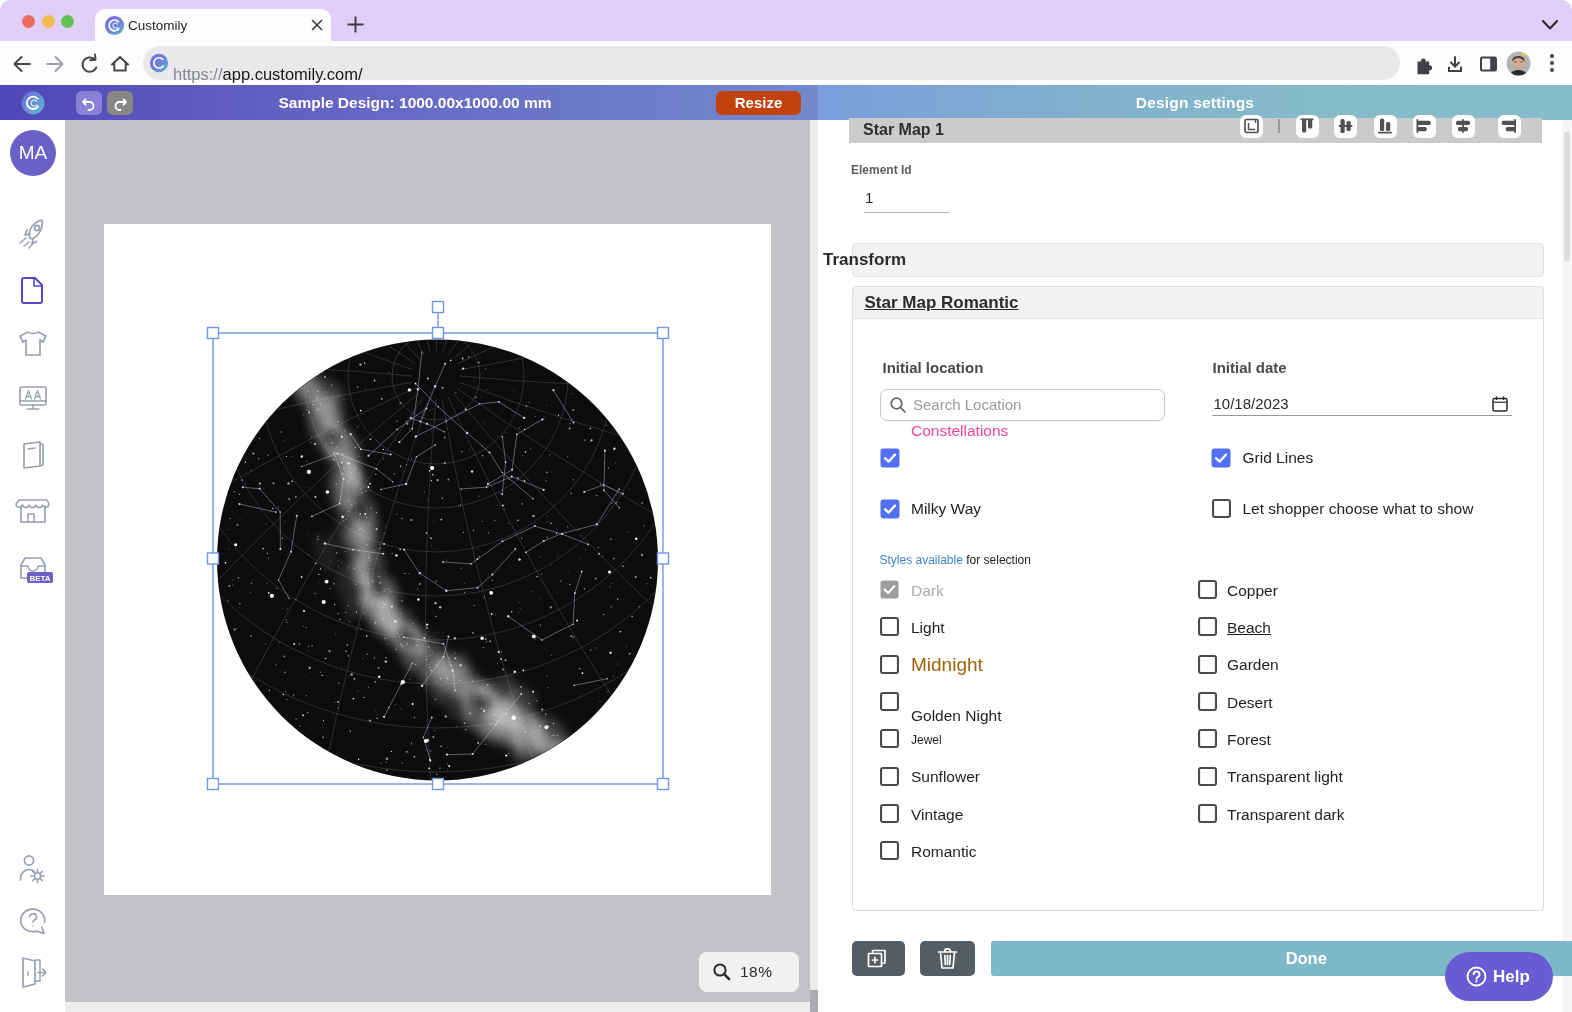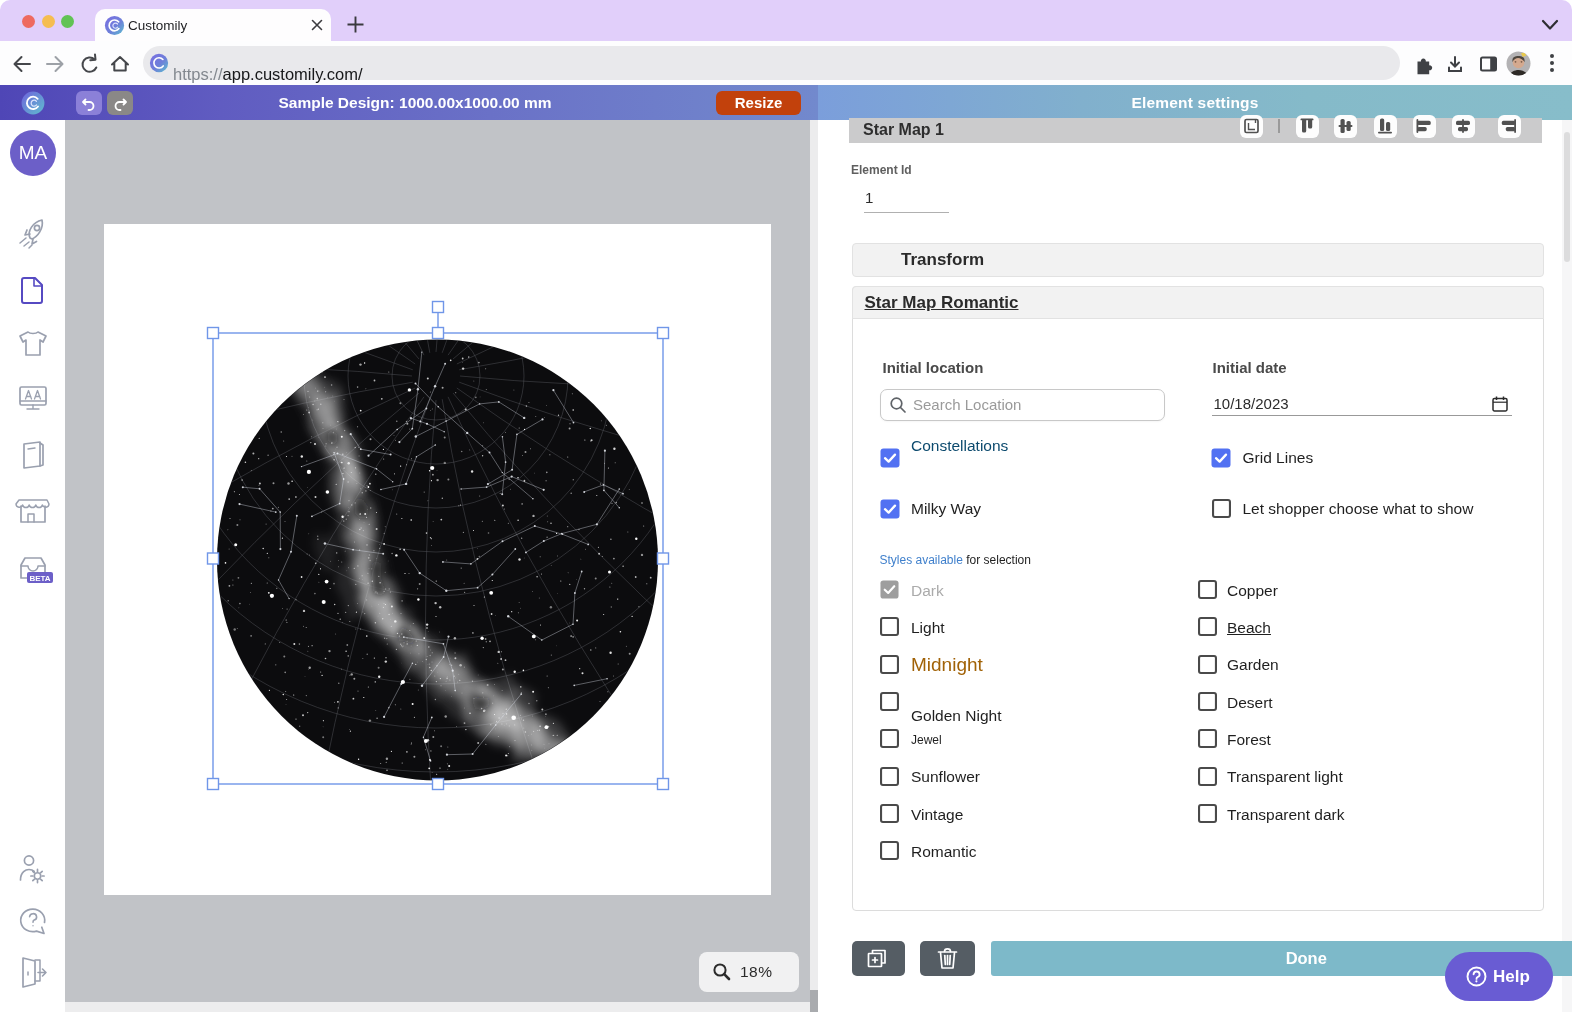--- a/index.html
+++ b/index.html
@@ -100,21 +100,21 @@
 <div class="abs" style="left:76px;top:91px;width:26px;height:24px;background:#8b80d8;border-radius:6px;"></div>
 <div class="abs" style="left:107px;top:91px;width:26px;height:24px;background:#8a8887;border-radius:6px;"></div>
 <svg class="abs" style="left:76px;top:91px" width="57" height="24" viewBox="0 0 57 24">
 <g fill="none" stroke="#fff" stroke-width="1.8" stroke-linecap="round" stroke-linejoin="round">
 <path d="M9.5 8.5 L7 11 L9.5 13.5 M7.3 11 h6.2 a4 4 0 0 1 0 8 h-1"></path>
 <path d="M47.5 8.5 L50 11 L47.5 13.5 M49.7 11 h-6.2 a4 4 0 0 0 0 8 h1"></path>
 </g>
   </svg>
 <div class="abs" style="left:100px;top:94px;width:630px;height:18px;color:#fff;font-weight:bold;font-size:15.5px;text-align:center;line-height:18px;">Sample Design: 1000.00x1000.00 mm</div>
 <div class="abs" style="left:716px;top:91px;width:85px;height:24px;background:#c2410c;border-radius:6px;color:#fff;font-weight:bold;font-size:15px;text-align:center;line-height:24px;">Resize</div>
-<div class="abs" style="left:940px;top:94px;width:510px;height:18px;color:#fff;font-weight:bold;font-size:15.5px;text-align:center;line-height:18px;letter-spacing:0.2px;">Element settings</div>
+<div class="abs" style="left:940px;top:94px;width:510px;height:18px;color:#fff;font-weight:bold;font-size:15.5px;text-align:center;line-height:18px;letter-spacing:0.2px;">Design settings</div>
 <div class="abs" style="left:0px;top:120px;width:65px;height:892px;background:#fff;"></div>
 <div class="abs" style="left:10px;top:130px;width:46px;height:46px;background:#6c5fc8;border-radius:50%;color:#fff;font-size:19px;text-align:center;line-height:46px;">MA</div>
 <svg class="abs" style="left:0px;top:120px" width="65" height="892" viewBox="0 0 65 892">
 <g fill="none" stroke="#9aa0af" stroke-width="1.7" stroke-linecap="round" stroke-linejoin="round">
 
 <g transform="translate(33,113)">
  <path d="M-3 5 C-6 -2 0 -11 9 -13 C11 -4 4 4 -1 6 Z"></path>
  <circle cx="4" cy="-5" r="2.6"></circle>
  <path d="M-3 1 l-5 1 2 -5 M0 6 l-1 5 4.5 -2.5"></path>
  <path d="M-13 10 l6 -5 M-9 13 l5 -4 M-4 15 l3 -3" stroke-width="1.5"></path>
@@ -1295,21 +1295,21 @@
  <rect x="5.7" y="-7" width="1.8" height="14" rx="0.9"></rect>
  <rect x="-6.7" y="-5.2" width="13.5" height="4.2" rx="1.6"></rect>
  <rect x="-2.7" y="1" width="9.5" height="4.2" rx="1.6"></rect>
 </g>
 </g>
   </svg>
 <div class="abs" style="left:851px;top:163px;width:120px;height:14px;font-size:12px;font-weight:bold;color:#5f5f5f;line-height:14px;">Element Id</div>
 <div class="abs" style="left:865px;top:190px;width:60px;height:16px;font-size:15px;color:#2b2b2b;line-height:16px;">1</div>
 <div class="abs" style="left:864px;top:211.5px;width:85px;height:1px;background:#b0b0b0;"></div>
 <div class="abs" style="left:851.5px;top:242.5px;width:692px;height:34px;background:#f2f2f2;border:1px solid #e2e2e2;border-radius:4px;box-sizing:border-box;"></div>
-<div class="abs" style="left:901px;top:250px;width:200px;height:19px;font-size:17px;font-weight:bold;color:#2b2b2b;line-height:19px;">Transform</div>
+<div class="abs" style="left:823px;top:250px;width:200px;height:19px;font-size:17px;font-weight:bold;color:#2b2b2b;line-height:19px;">Transform</div>
 <div class="abs" style="left:851.5px;top:286px;width:692px;height:624.5px;background:#fff;border:1px solid #dcdcdc;border-radius:4px;box-sizing:border-box;"></div>
 <div class="abs" style="left:851.5px;top:286px;width:692px;height:33px;background:#f2f2f2;border:1px solid #e2e2e2;border-radius:4px 4px 0 0;box-sizing:border-box;"></div>
 <div class="abs" style="left:864.5px;top:293px;width:300px;height:19px;font-size:17px;font-weight:bold;color:#2b2b2b;line-height:19px;text-decoration:underline;">Star Map Romantic</div>
 <div class="abs" style="left:882.5px;top:360px;width:200px;height:16px;font-size:15px;font-weight:bold;color:#4a4a4a;line-height:16px;">Initial location</div>
 <div class="abs" style="left:1212.5px;top:360px;width:200px;height:16px;font-size:15px;font-weight:bold;color:#4a4a4a;line-height:16px;">Initial date</div>
 <div class="abs" style="left:880px;top:388.5px;width:284.5px;height:32.5px;background:#fff;border:1px solid #c8c8c8;border-radius:7px;box-sizing:border-box;box-shadow:0 1px 2px rgba(0,0,0,0.04);"></div>
 <svg class="abs" style="left:889px;top:396px" width="18" height="18" viewBox="0 0 18 18">
 <circle cx="7.5" cy="7.5" r="5.3" fill="none" stroke="#5f6368" stroke-width="1.7"></circle>
 <line x1="11.5" y1="11.5" x2="16" y2="16" stroke="#5f6368" stroke-width="1.7" stroke-linecap="round"></line>
   </svg>
@@ -1319,21 +1319,21 @@
 <rect x="1" y="2.5" width="14" height="12.5" rx="1.4" fill="none" stroke="#2b2b2b" stroke-width="1.5"></rect>
 <line x1="4.5" y1="0.5" x2="4.5" y2="4" stroke="#2b2b2b" stroke-width="1.5"></line>
 <line x1="11.5" y1="0.5" x2="11.5" y2="4" stroke="#2b2b2b" stroke-width="1.5"></line>
 <line x1="1" y1="6.2" x2="15" y2="6.2" stroke="#2b2b2b" stroke-width="1.2"></line>
   </svg>
 <div class="abs" style="left:1211.5px;top:415px;width:300px;height:1px;background:#999;"></div>
 <svg class="abs" style="left:879.5px;top:447.5px" width="20" height="20" viewBox="0 0 20 20">
 <rect x="0.5" y="0.5" width="19" height="19" rx="3" fill="#5271f2"></rect>
 <path d="M5 10.2 L8.6 13.6 L15 6.6" fill="none" stroke="#fff" stroke-width="2.3" stroke-linecap="round" stroke-linejoin="round"></path>
   </svg>
-<div class="abs" style="left:911px;top:437px;width:330px;height:18px;font-size:15.5px;color:#0c4a6e;line-height:18px;">Constellations</div>
+<div class="abs" style="left:911px;top:422px;width:330px;height:18px;font-size:15.5px;color:#ec4899;line-height:18px;">Constellations</div>
 <svg class="abs" style="left:1211px;top:447.5px" width="20" height="20" viewBox="0 0 20 20">
 <rect x="0.5" y="0.5" width="19" height="19" rx="3" fill="#5271f2"></rect>
 <path d="M5 10.2 L8.6 13.6 L15 6.6" fill="none" stroke="#fff" stroke-width="2.3" stroke-linecap="round" stroke-linejoin="round"></path>
   </svg>
 <div class="abs" style="left:1242.5px;top:449px;width:330px;height:18px;font-size:15.5px;color:#1f1f1f;line-height:18px;">Grid Lines</div>
 <svg class="abs" style="left:879.5px;top:498.5px" width="20" height="20" viewBox="0 0 20 20">
 <rect x="0.5" y="0.5" width="19" height="19" rx="3" fill="#5271f2"></rect>
 <path d="M5 10.2 L8.6 13.6 L15 6.6" fill="none" stroke="#fff" stroke-width="2.3" stroke-linecap="round" stroke-linejoin="round"></path>
   </svg>
 <div class="abs" style="left:911px;top:500px;width:330px;height:18px;font-size:15.5px;color:#1f1f1f;line-height:18px;">Milky Way</div>

